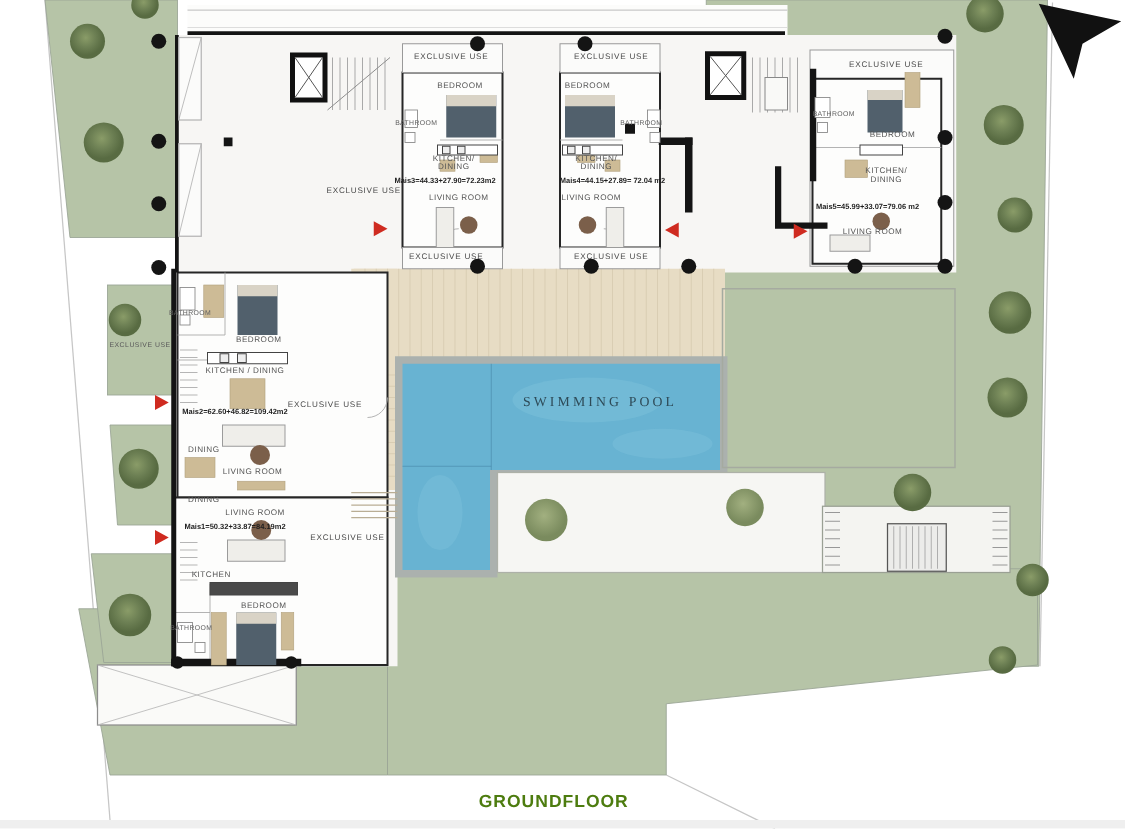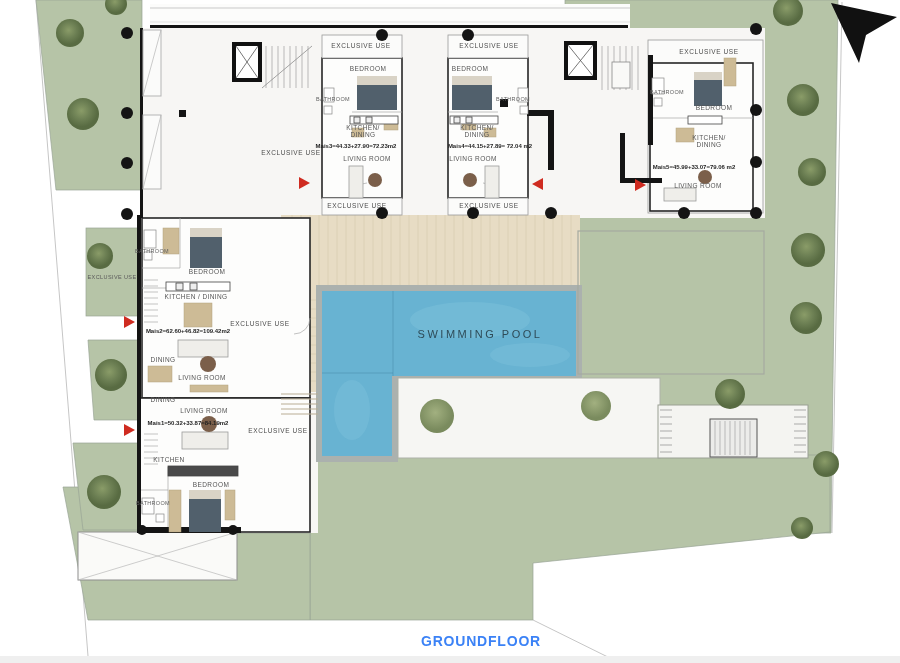--- a/index.html
+++ b/index.html
@@ -7,21 +7,21 @@
         font-family:"Liberation Sans",sans-serif;}
   .plan svg{position:absolute;left:0;top:0;}
   .lbl{position:absolute;transform:translate(-50%,-50%);white-space:pre-line;text-align:center;
        pointer-events:none;line-height:1.15;}
   .xu{font-size:6.5px;letter-spacing:.6px;color:#4c4c4c;}
   .xu-sm{font-size:5.5px;letter-spacing:.4px;color:#5a5a5a;}
   .rm{font-size:6.5px;letter-spacing:.4px;color:#555555;}
   .rm-sm{font-size:5.5px;letter-spacing:.3px;color:#5f5f5f;}
   .an{font-size:6px;font-weight:bold;color:#1f1f1f;white-space:nowrap;}
   .pool-lbl{font-size:11px;letter-spacing:2.5px;color:#2e4b58;white-space:nowrap;}
-  .title{font-size:14px;font-weight:bold;letter-spacing:.8px;color:#3b82f6;white-space:nowrap;margin-left:38px;}
+  .title{font-size:14px;font-weight:bold;letter-spacing:.8px;color:#4d7c0f;white-space:nowrap;}
 </style>
 </head>
 <body>
 
 <div class="plan">
 <svg width="900" height="663" viewBox="0 0 900 663">
   <defs>
     <radialGradient id="gtree" cx="45%" cy="40%">
       <stop offset="0%" stop-color="#8a9c68"></stop>
           <stop offset="55%" stop-color="#6d8054"></stop>
@@ -409,15 +409,15 @@
   <div class="lbl rm" style="left:202px;top:378px;">LIVING ROOM</div>
   <div class="lbl an" style="left:188px;top:331px;">Mais2=62.60+46.82=109.42m2</div>
 
   <div class="lbl rm" style="left:163px;top:400px;">DINING</div>
   <div class="lbl rm" style="left:204px;top:411px;">LIVING ROOM</div>
   <div class="lbl rm" style="left:169px;top:460px;">KITCHEN</div>
   <div class="lbl rm" style="left:211px;top:485px;">BEDROOM</div>
   <div class="lbl rm-sm" style="left:153px;top:503px;">BATHROOM</div>
   <div class="lbl an" style="left:188px;top:423px;">Mais1=50.32+33.87=84.19m2</div>
 
-  <div class="lbl pool-lbl" style="left:480px;top:334px;">SWIMMING POOL</div>
+  <div class="lbl pool-lbl" style="left:480px;top:322px;font-family:Liberation Serif, serif;">SWIMMING POOL</div>
   <div class="lbl title" style="left:443px;top:641px;">GROUNDFLOOR</div>
 </div>
 
 </body></html>

